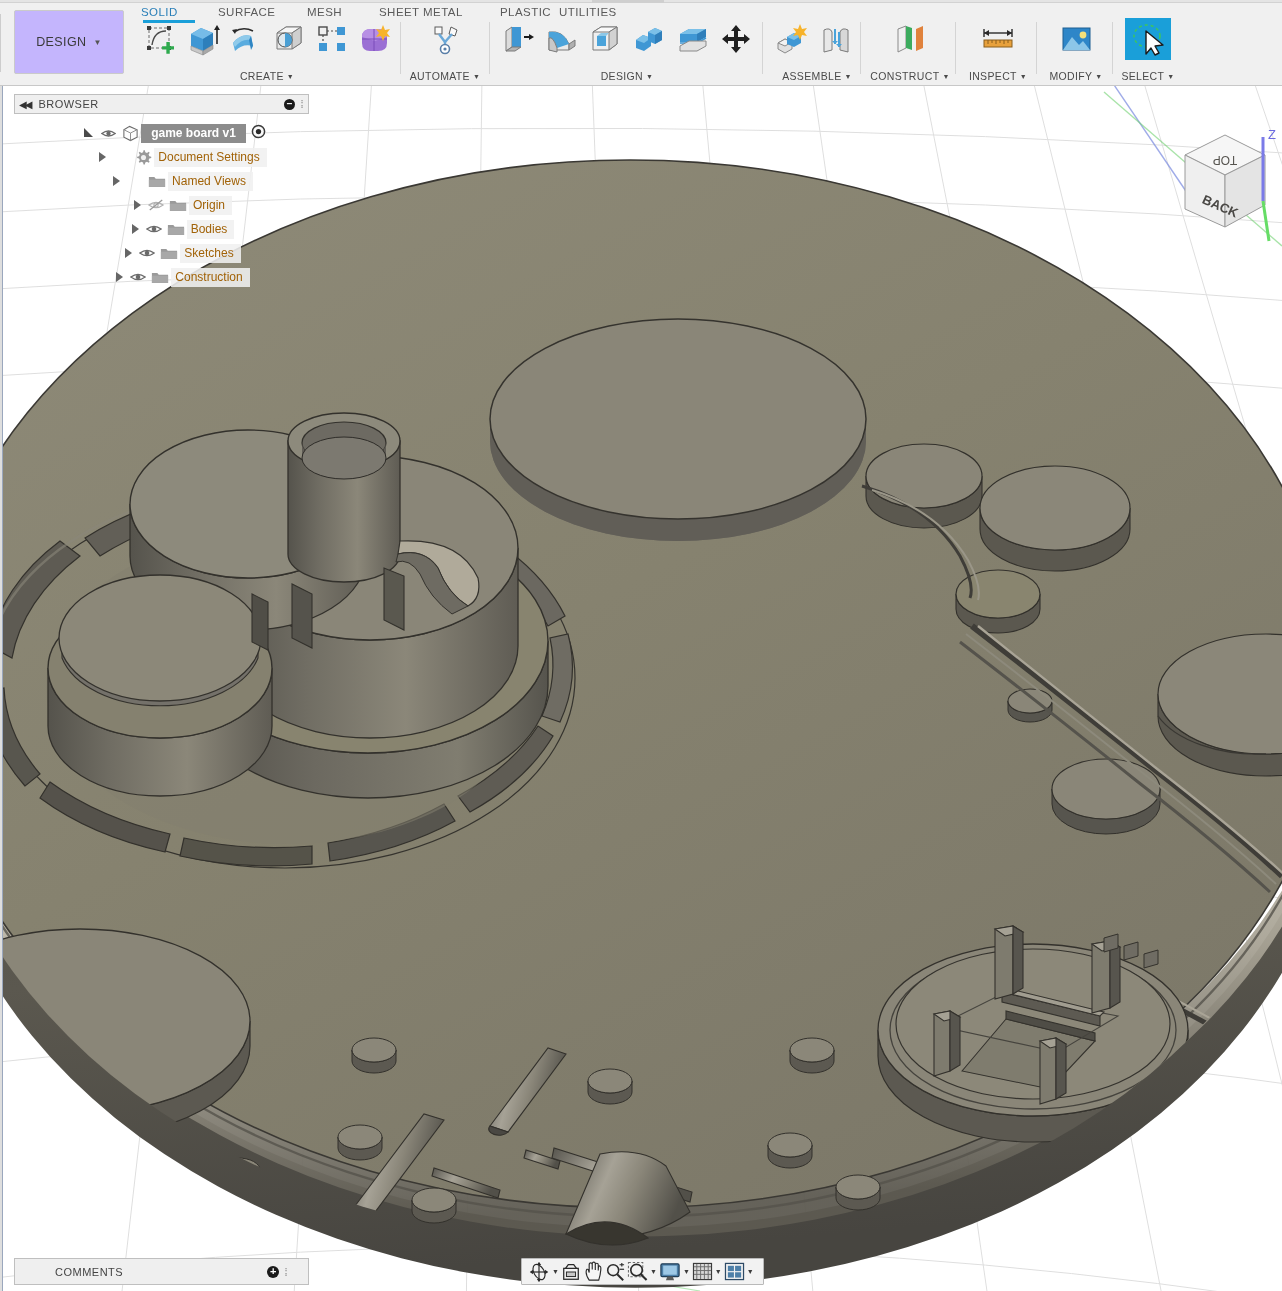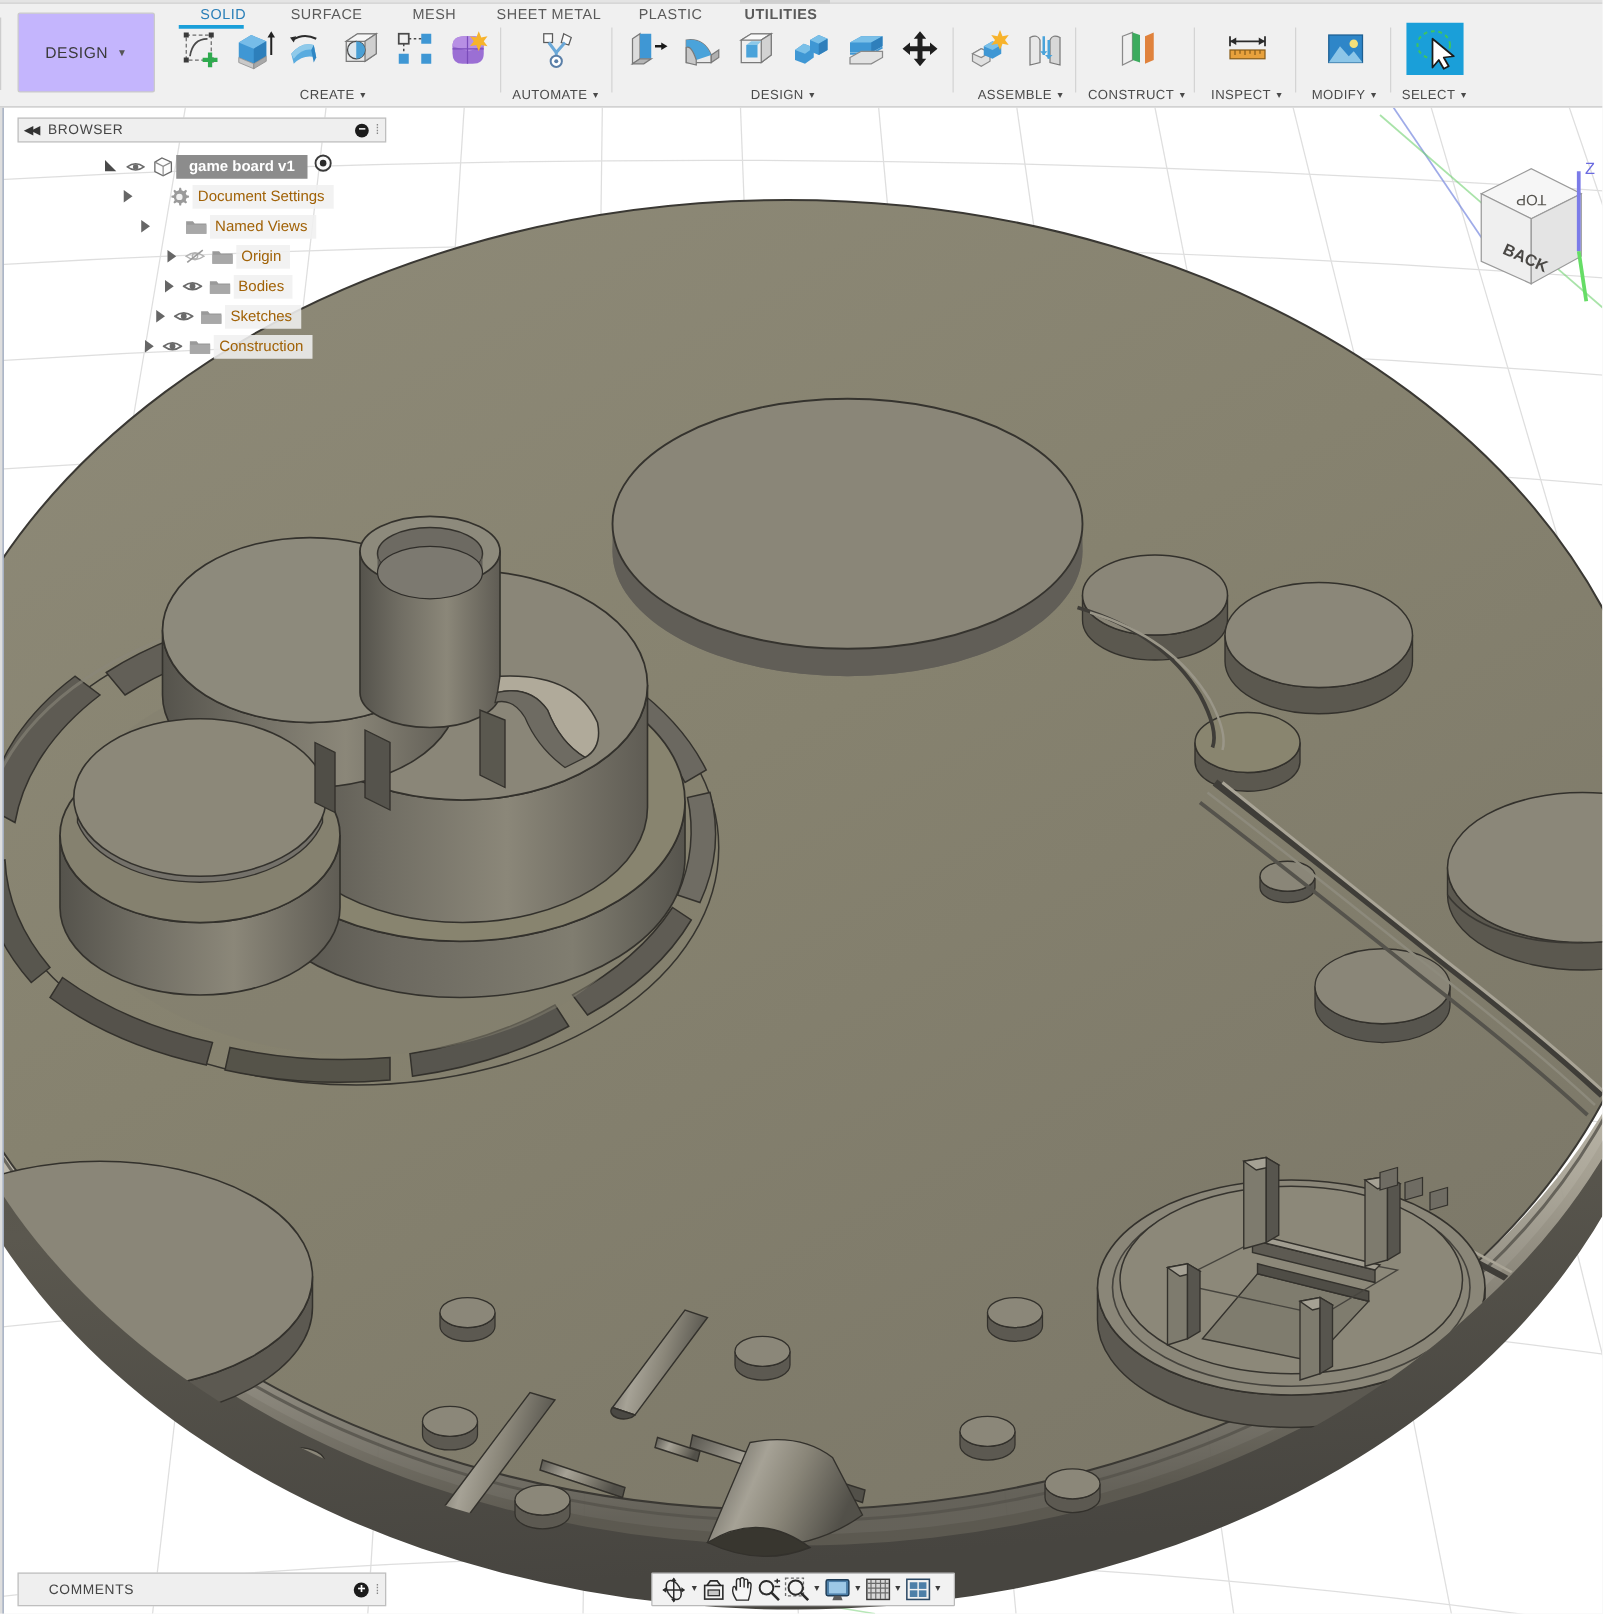--- a/index.html
+++ b/index.html
@@ -27,21 +27,21 @@
     background:#c4b5fd; border:1px solid #cacaca; border-radius:2px;
     display:flex; align-items:center; justify-content:center;
     font-size:12.5px; color:#3a3a3a; letter-spacing:.4px;
   }
   .design-btn .caret { margin-left:7px; font-size:8px; color:#555; }
   #leftrail { position:absolute; left:0; top:14px; width:1px; height:58px; background:#cdcdcd; }
 
   
   .ribbon-tab {
     position:absolute; top:6px; font-size:11.5px; color:#5a5a5a;
-    letter-spacing:.45px; white-space:nowrap; text-align:right;
+    letter-spacing:.45px; white-space:nowrap; text-align:left;
   }
   .ribbon-tab.active { color:#2a7fb8; }
   .ribbon-tab .underline {
     position:absolute; left:50%; transform:translateX(-50%);
     bottom:-5px; width:52px; height:3px; background:#1a9fd9;
   }
 
   
   .panel { position:absolute; top:18px; height:62px; }
   .panel .icons { display:flex; align-items:flex-start; height:44px; }
@@ -108,21 +108,21 @@
     background:#f2f2f2; border:1px solid #b9b9b9; border-radius:1px;
     display:flex; align-items:center; padding:0 5px; z-index:35;
   }
   .nbtn { display:flex; align-items:center; height:23px; padding:0 1px; }
   .nbtn .nc { font-size:7px; color:#3b3b3b; margin-left:2px; }
 
   
   #comments {
     position:absolute; left:14px; top:1258px; width:295px; height:27px;
     background:#efefef; border:1px solid #bfbfbf;
-    display:flex; align-items:center; padding:0 4px; z-index:35;
+    display:flex; align-items:center; padding:0 20px; z-index:35;
     font-size:11px; color:#444; letter-spacing:.5px;
   }
   #comments .ctitle { flex:1; padding-left:20px; }
   #comments .plus {
     width:12px; height:12px; border-radius:50%; background:#1b1b1b; color:#fff;
     font-size:11px; line-height:11px; text-align:center; font-weight:bold; margin-right:5px;
   }
   #comments .grip { color:#888; font-size:11px; }
 
   #edge-left { position:absolute; left:0; top:86px; width:3px; height:1205px; background:#dedede; z-index:20;}
@@ -485,21 +485,21 @@
     </div>
     <div class="ribbon-tab" style="left:307px; width:58px;">
       <span>MESH</span>
     </div>
     <div class="ribbon-tab" style="left:379px; width:102px;">
       <span>SHEET METAL</span>
     </div>
     <div class="ribbon-tab" style="left:500px; width:62px;">
       <span>PLASTIC</span>
     </div>
-    <div class="ribbon-tab" style="left:584px; width:70px;font-weight:bold;">
+    <div class="ribbon-tab" style="left:559px; width:70px;">
       <span>UTILITIES</span>
     </div>
 
     <div class="panel" style="left:138px; width:258px;">
       <div class="icons">
         <span class="ico">
             <svg width="32" height="32" viewBox="0 0 32 32">
           <rect x="5" y="5" width="20" height="20" fill="none" stroke="#6b6b6b" stroke-dasharray="3 2"></rect>
           <path d="M8 22 Q 10 8 22 8" fill="none" stroke="#4a4a4a" stroke-width="1.4"></path>
           <rect x="3" y="3" width="4" height="4" fill="#3a3a3a"></rect>

